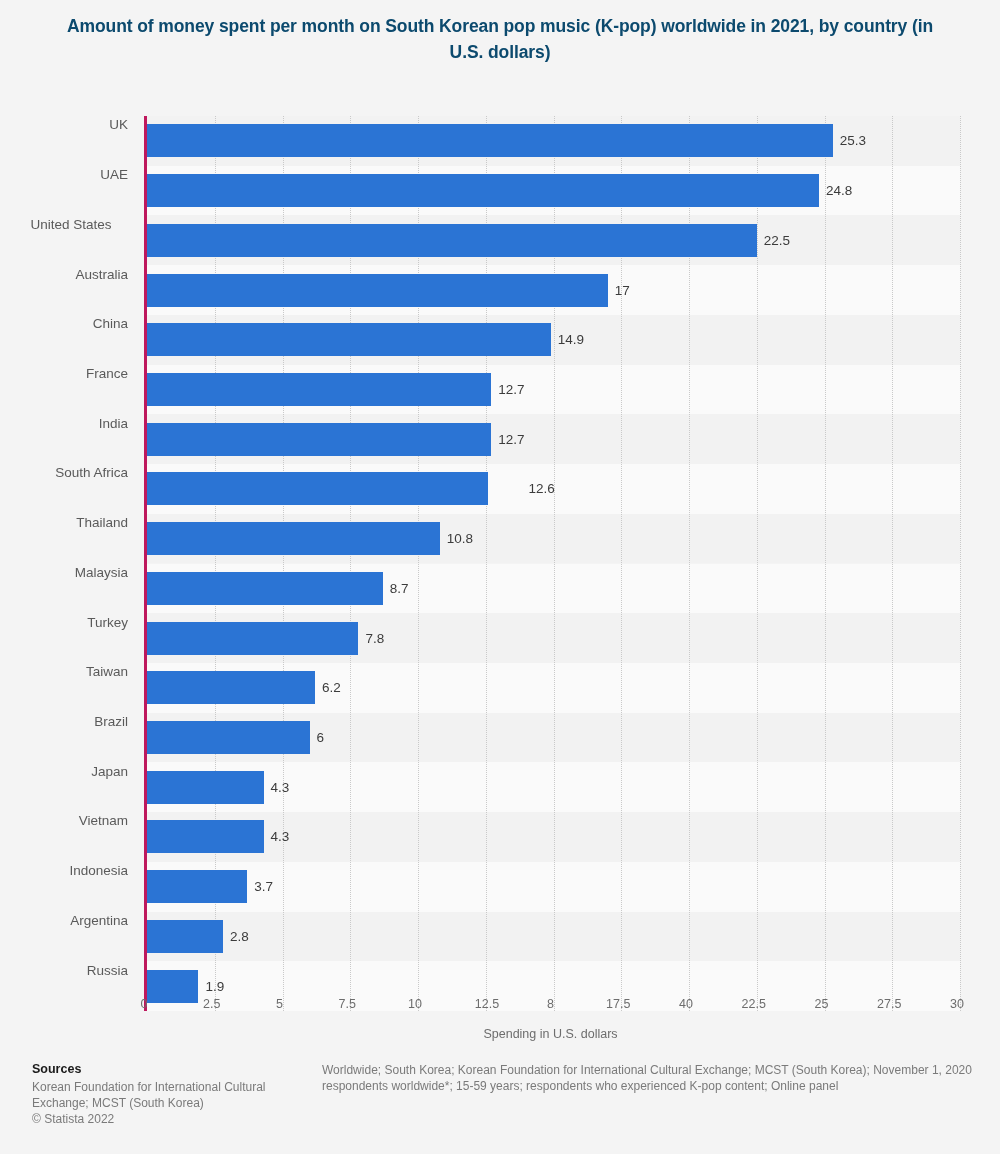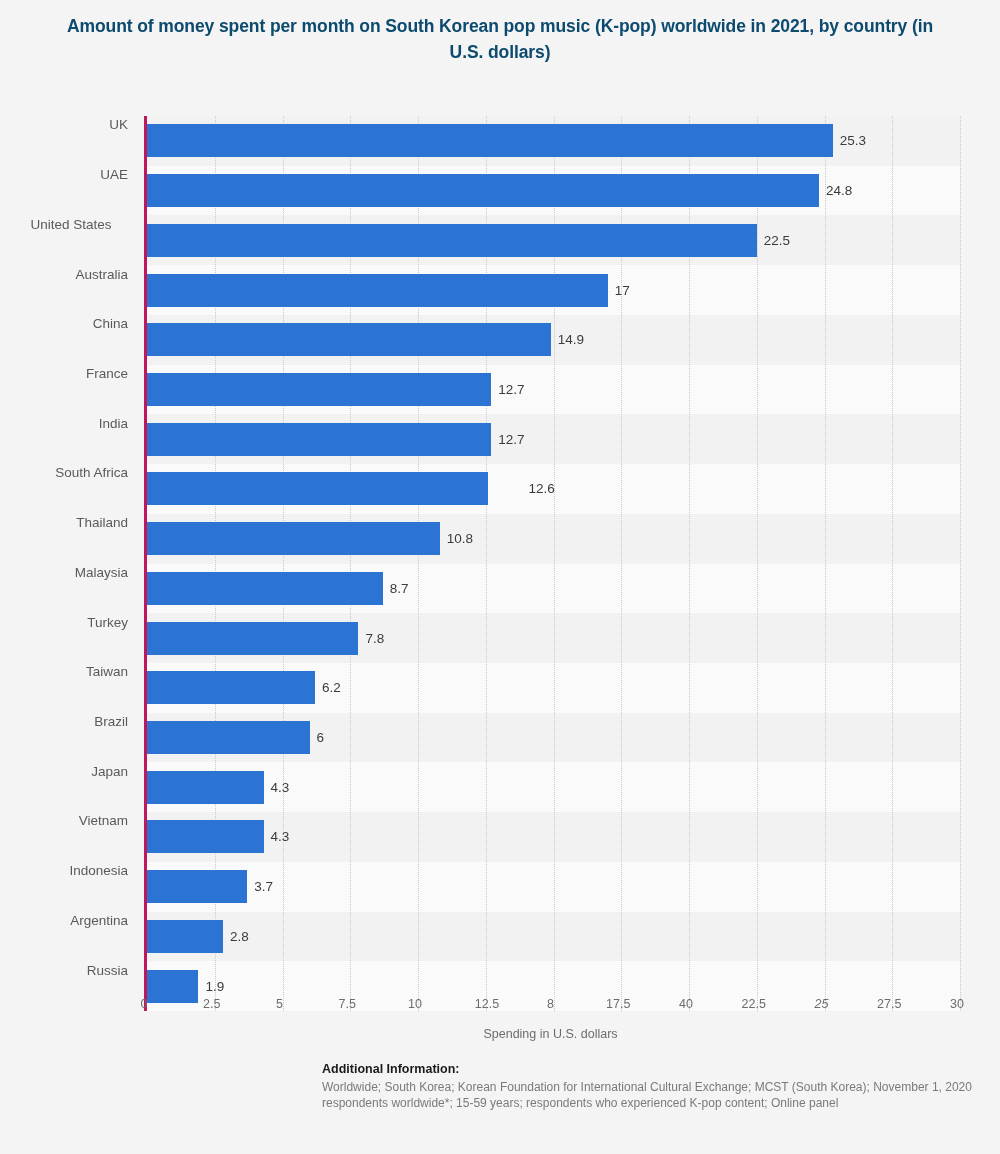--- a/index.html
+++ b/index.html
@@ -266,24 +266,28 @@
     <div class="xtick" style="left: 0px;">0</div>
     <div class="xtick" style="left: 67.75px;">2.5</div>
     <div class="xtick" style="left: 135.5px;">5</div>
     <div class="xtick" style="left: 203.25px;">7.5</div>
     <div class="xtick" style="left: 271px;">10</div>
     <div class="xtick" style="left: 343px;">12.5</div>
     <div class="xtick" style="left: 406.5px;">8</div>
     <div class="xtick" style="left: 474.25px;">17.5</div>
     <div class="xtick" style="left: 542px;">40</div>
     <div class="xtick" style="left: 609.75px;">22.5</div>
-    <div class="xtick" style="left: 677.5px; font-style: italic;">25</div>
+    <div class="xtick" style="left: 677.5px;">25</div>
     <div class="xtick" style="left: 745.25px;">27.5</div>
     <div class="xtick" style="left: 813px;">30</div>
   </div>
 <div class="xaxis-title">Spending in U.S. dollars</div>
 
 <div class="footer">
+  <div class="foot-col sources">
+    <div class="foot-head">Sources</div>
+    <div class="foot-body">Korean Foundation for International Cultural Exchange; MCST (South Korea)</div>
+    <div class="copyright">© Statista 2022</div>
+  </div>
   <div class="foot-col info">
-    <div class="foot-head">Additional Information:</div>
     <div class="foot-body">Worldwide; South Korea; Korean Foundation for International Cultural Exchange; MCST (South Korea); November 1, 2020 respondents worldwide*; 15-59 years; respondents who experienced K-pop content; Online panel</div>
   </div>
 </div>
 
 </body></html>

